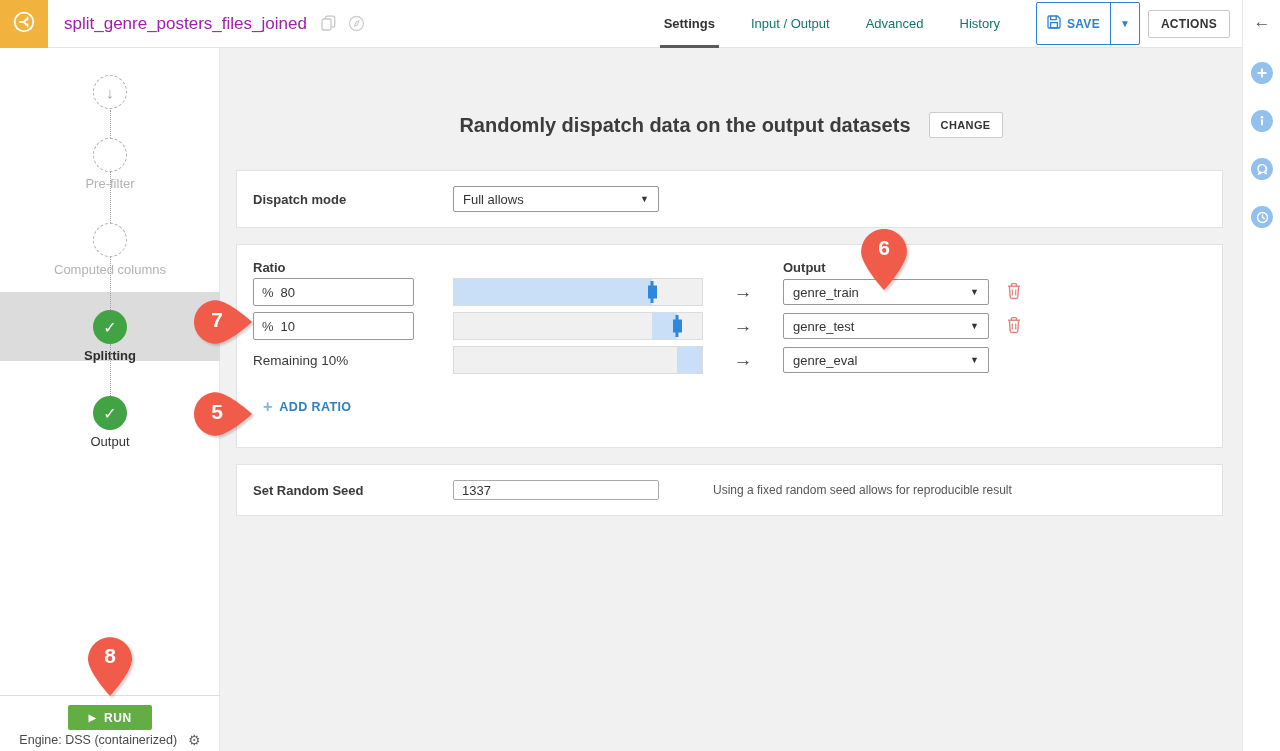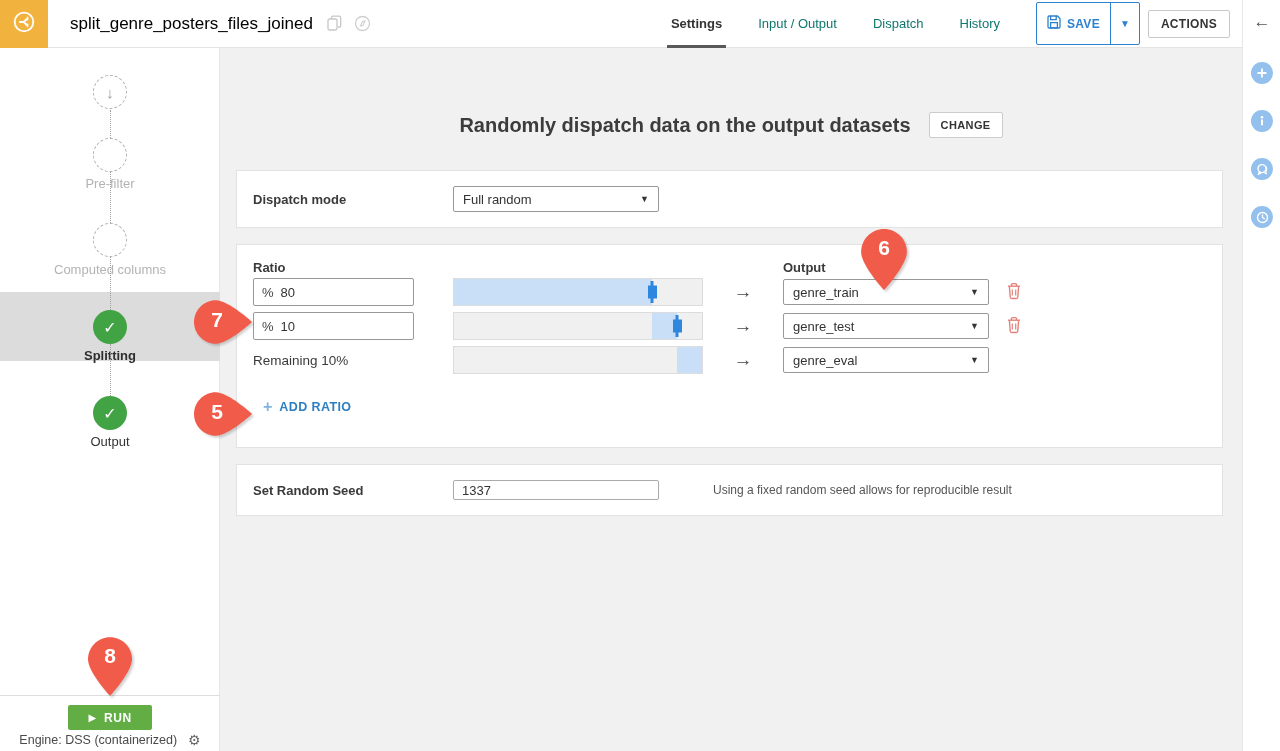--- a/index.html
+++ b/index.html
@@ -15,21 +15,21 @@
   
   .topbar {
     position: absolute; left: 0; top: 0; width: 1242px; height: 48px;
     background: #fff; border-bottom: 1px solid #e4e4e4;
     display: flex; align-items: center;
   }
   .logo {
     width: 48px; height: 48px; background: #f2b33e; flex: 0 0 48px;
     display: flex; align-items: center; justify-content: center;
   }
-  .recipe-title { font-size: 17px; color: #000000; margin-left: 22px; white-space: nowrap; }
+  .recipe-title { font-size: 17px; color: #a21caf; margin-left: 16px; white-space: nowrap; }
   .title-icons { display: flex; align-items: center; gap: 12px; margin-left: 14px; }
   .title-icons svg { display: block; }
 
   .tabs { display: flex; height: 48px; margin-left: auto; align-items: stretch; }
   .tab {
     position: relative; display: flex; align-items: center;
     font-size: 13px; color: #0f766e; margin-right: 36px; cursor: pointer; white-space: nowrap;
   }
   .tab.active { color: #333; font-weight: bold; }
   .tab.active::after {
@@ -189,21 +189,21 @@
   </div>
 
   <div class="tabs">
     <div class="tab active">
         <span>Settings</span>
       </div>
     <div class="tab">
         <span>Input / Output</span>
       </div>
     <div class="tab">
-        <span>Dispatch</span>
+        <span>Advanced</span>
       </div>
     <div class="tab">
         <span>History</span>
       </div>
   </div>
 
   <div class="save-btn">
     <div class="save-main">
       <span>
         <svg width="14" height="14" viewBox="0 0 14 14">
@@ -298,21 +298,21 @@
 <div class="main">
   <div class="heading-row">
     <div class="heading">Randomly dispatch data on the output datasets</div>
     <button class="change-btn">CHANGE</button>
   </div>
 
   <div class="panel">
     <div class="form-grid">
       <div class="form-label">Dispatch mode</div>
       <div class="select">
-        <span class="select-text">Full random</span>
+        <span class="select-text">Full allows</span>
         <span class="select-caret">▼</span>
       </div>
     </div>
   </div>
 
   <div class="panel">
     <div class="form-grid ratio-head">
       <div class="form-label">Ratio</div>
       <div></div>
         <div></div>

